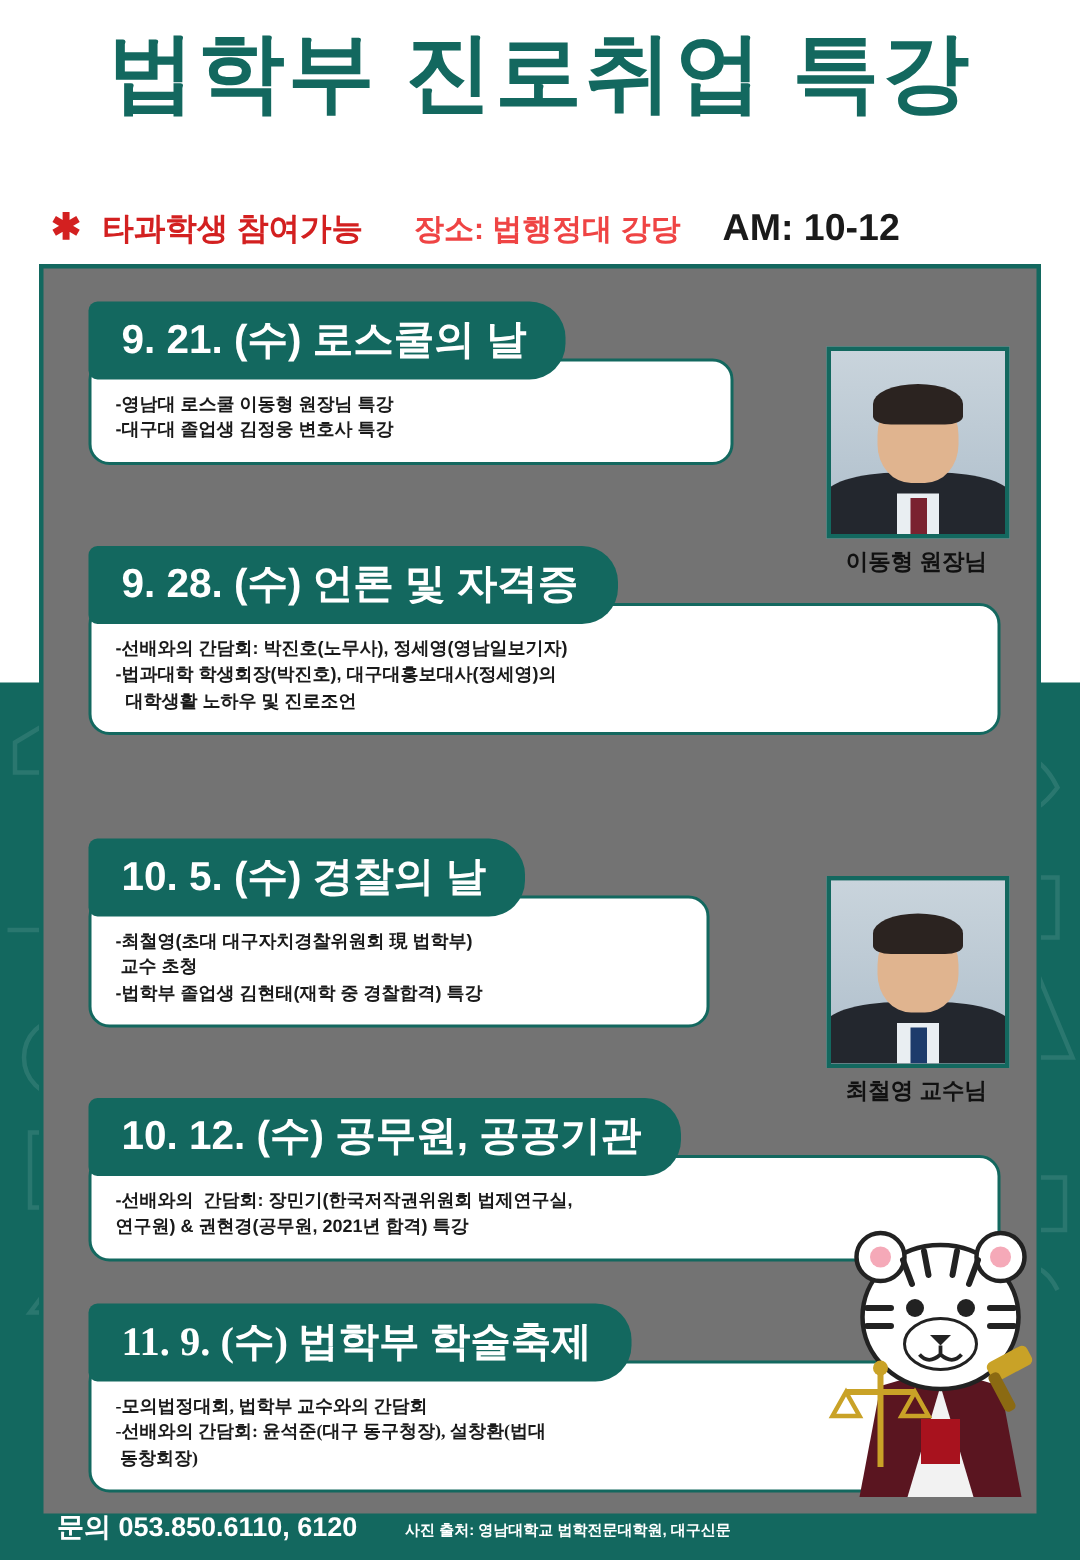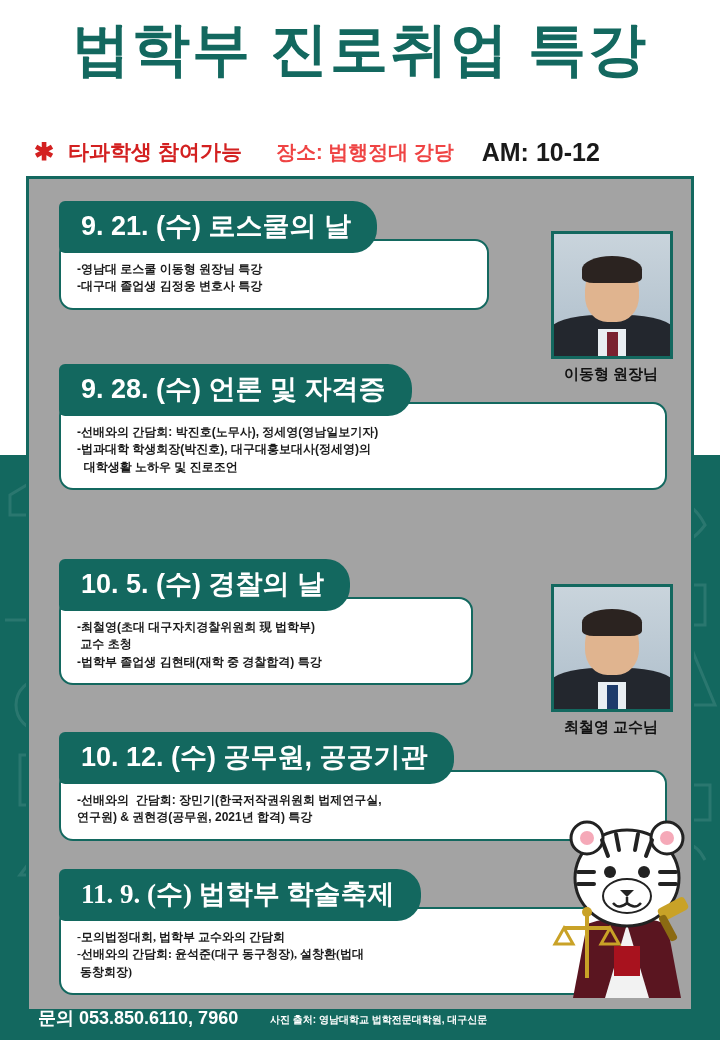--- a/index.html
+++ b/index.html
@@ -52,21 +52,21 @@
   .asterisk { color: #d32020; font-size: 24px; line-height: 1; }
   .sub-red { color: #d32020; font-size: 21px; font-weight: bold; }
   .sub-dark { color: #ef4444; font-size: 20px; font-weight: bold; margin-left: 20px;}
   .sub-dark2 { color: #1a1a1a; font-size: 25px; font-weight: bold; margin-left: 14px;}
 
   
   .card {
     position: absolute;
     top: 176px; left: 26px;
     width: 668px; height: 836px;
-    background: #a3a3a3;
+    background: #737373;
     border: 3px solid #13685f;
   }
 
   
   .sec {
     position: absolute;
     left: 30px;
     width: 608px;
   }
   .sec-head {
@@ -264,16 +264,16 @@
       <path d="M22 122 h46" stroke="#c9a227" stroke-width="4"></path>
       <path d="M22 122 l-9 16 h18 z" fill="none" stroke="#c9a227" stroke-width="3"></path>
       <path d="M68 122 l-9 16 h18 z" fill="none" stroke="#c9a227" stroke-width="3"></path>
       <circle cx="45" cy="106" r="5" fill="#c9a227"></circle>
 
       <rect x="116" y="96" width="30" height="14" rx="4" fill="#c9a227" transform="rotate(-28 131 103)"></rect>
       <rect x="122" y="108" width="8" height="28" rx="3" fill="#8b6a12" transform="rotate(-28 126 122)"></rect>
     </g>
   </svg>
 
-  <div class="footer-left">문의 053.850.6110, 7960</div>
+  <div class="footer-left">문의 053.850.6110, 6120</div>
   <div class="footer-mid">사진 출처: 영남대학교 법학전문대학원, 대구신문</div>
 
 </div>
 
 </body></html>

